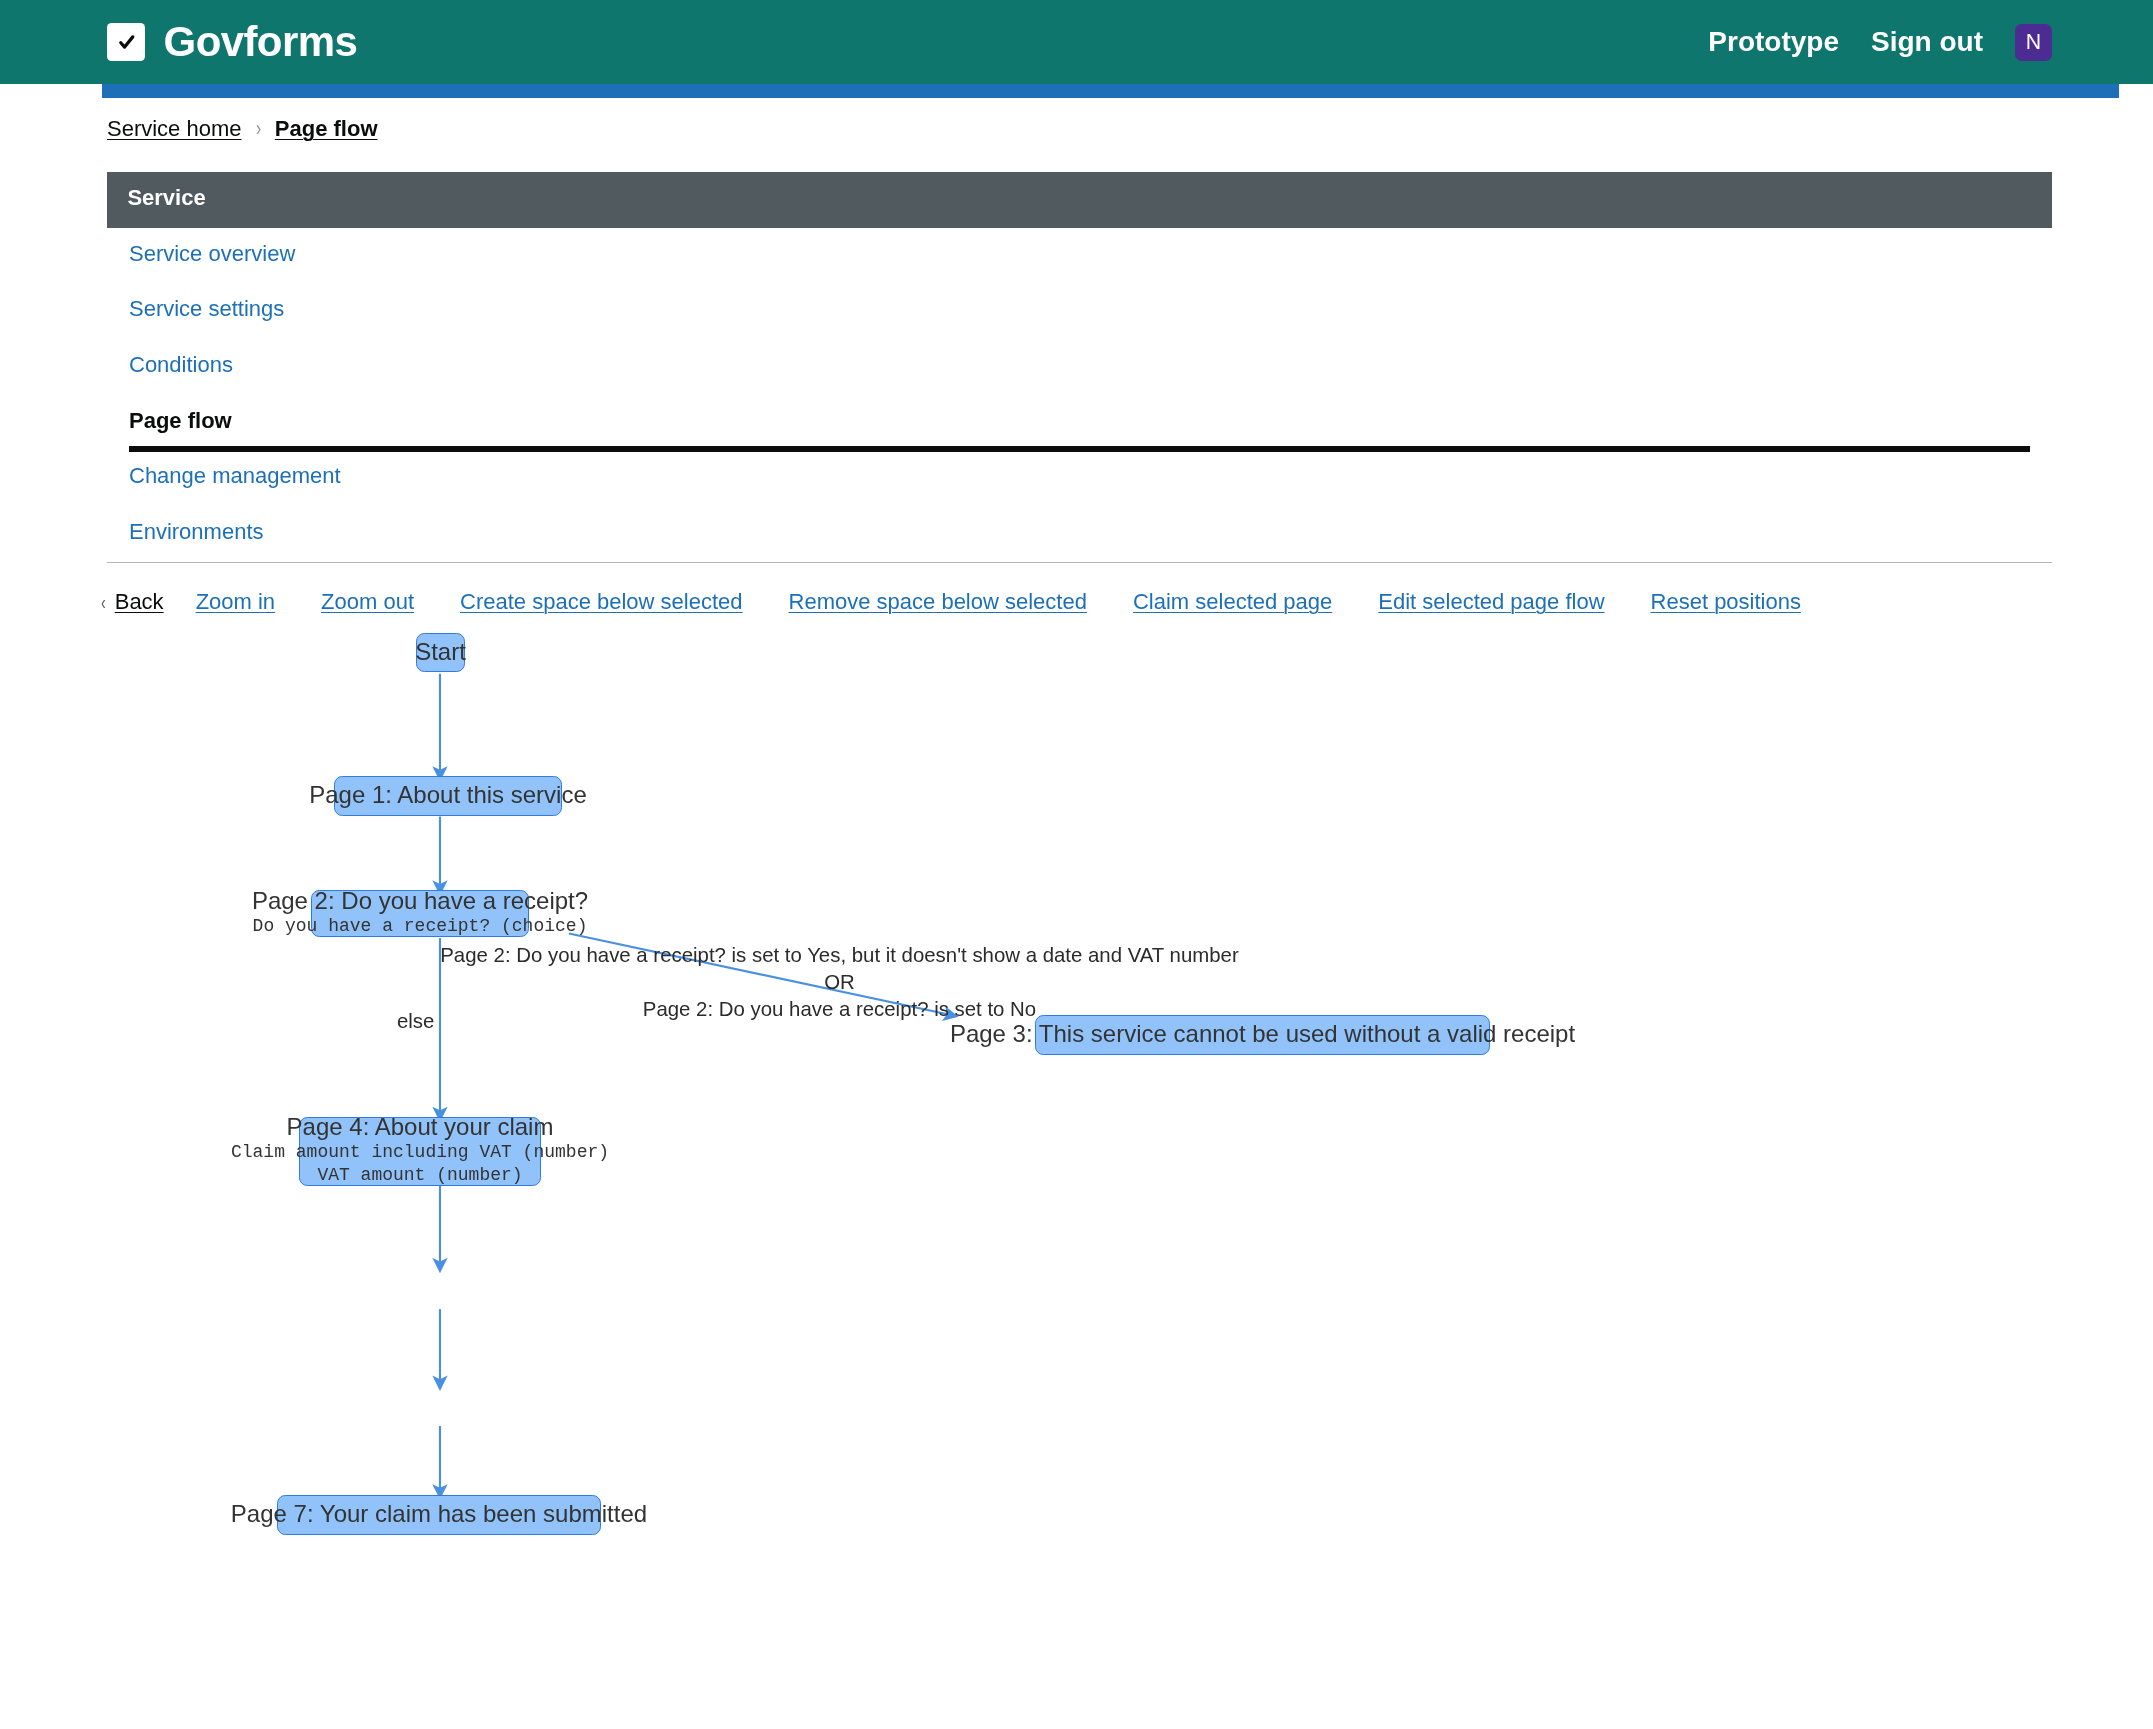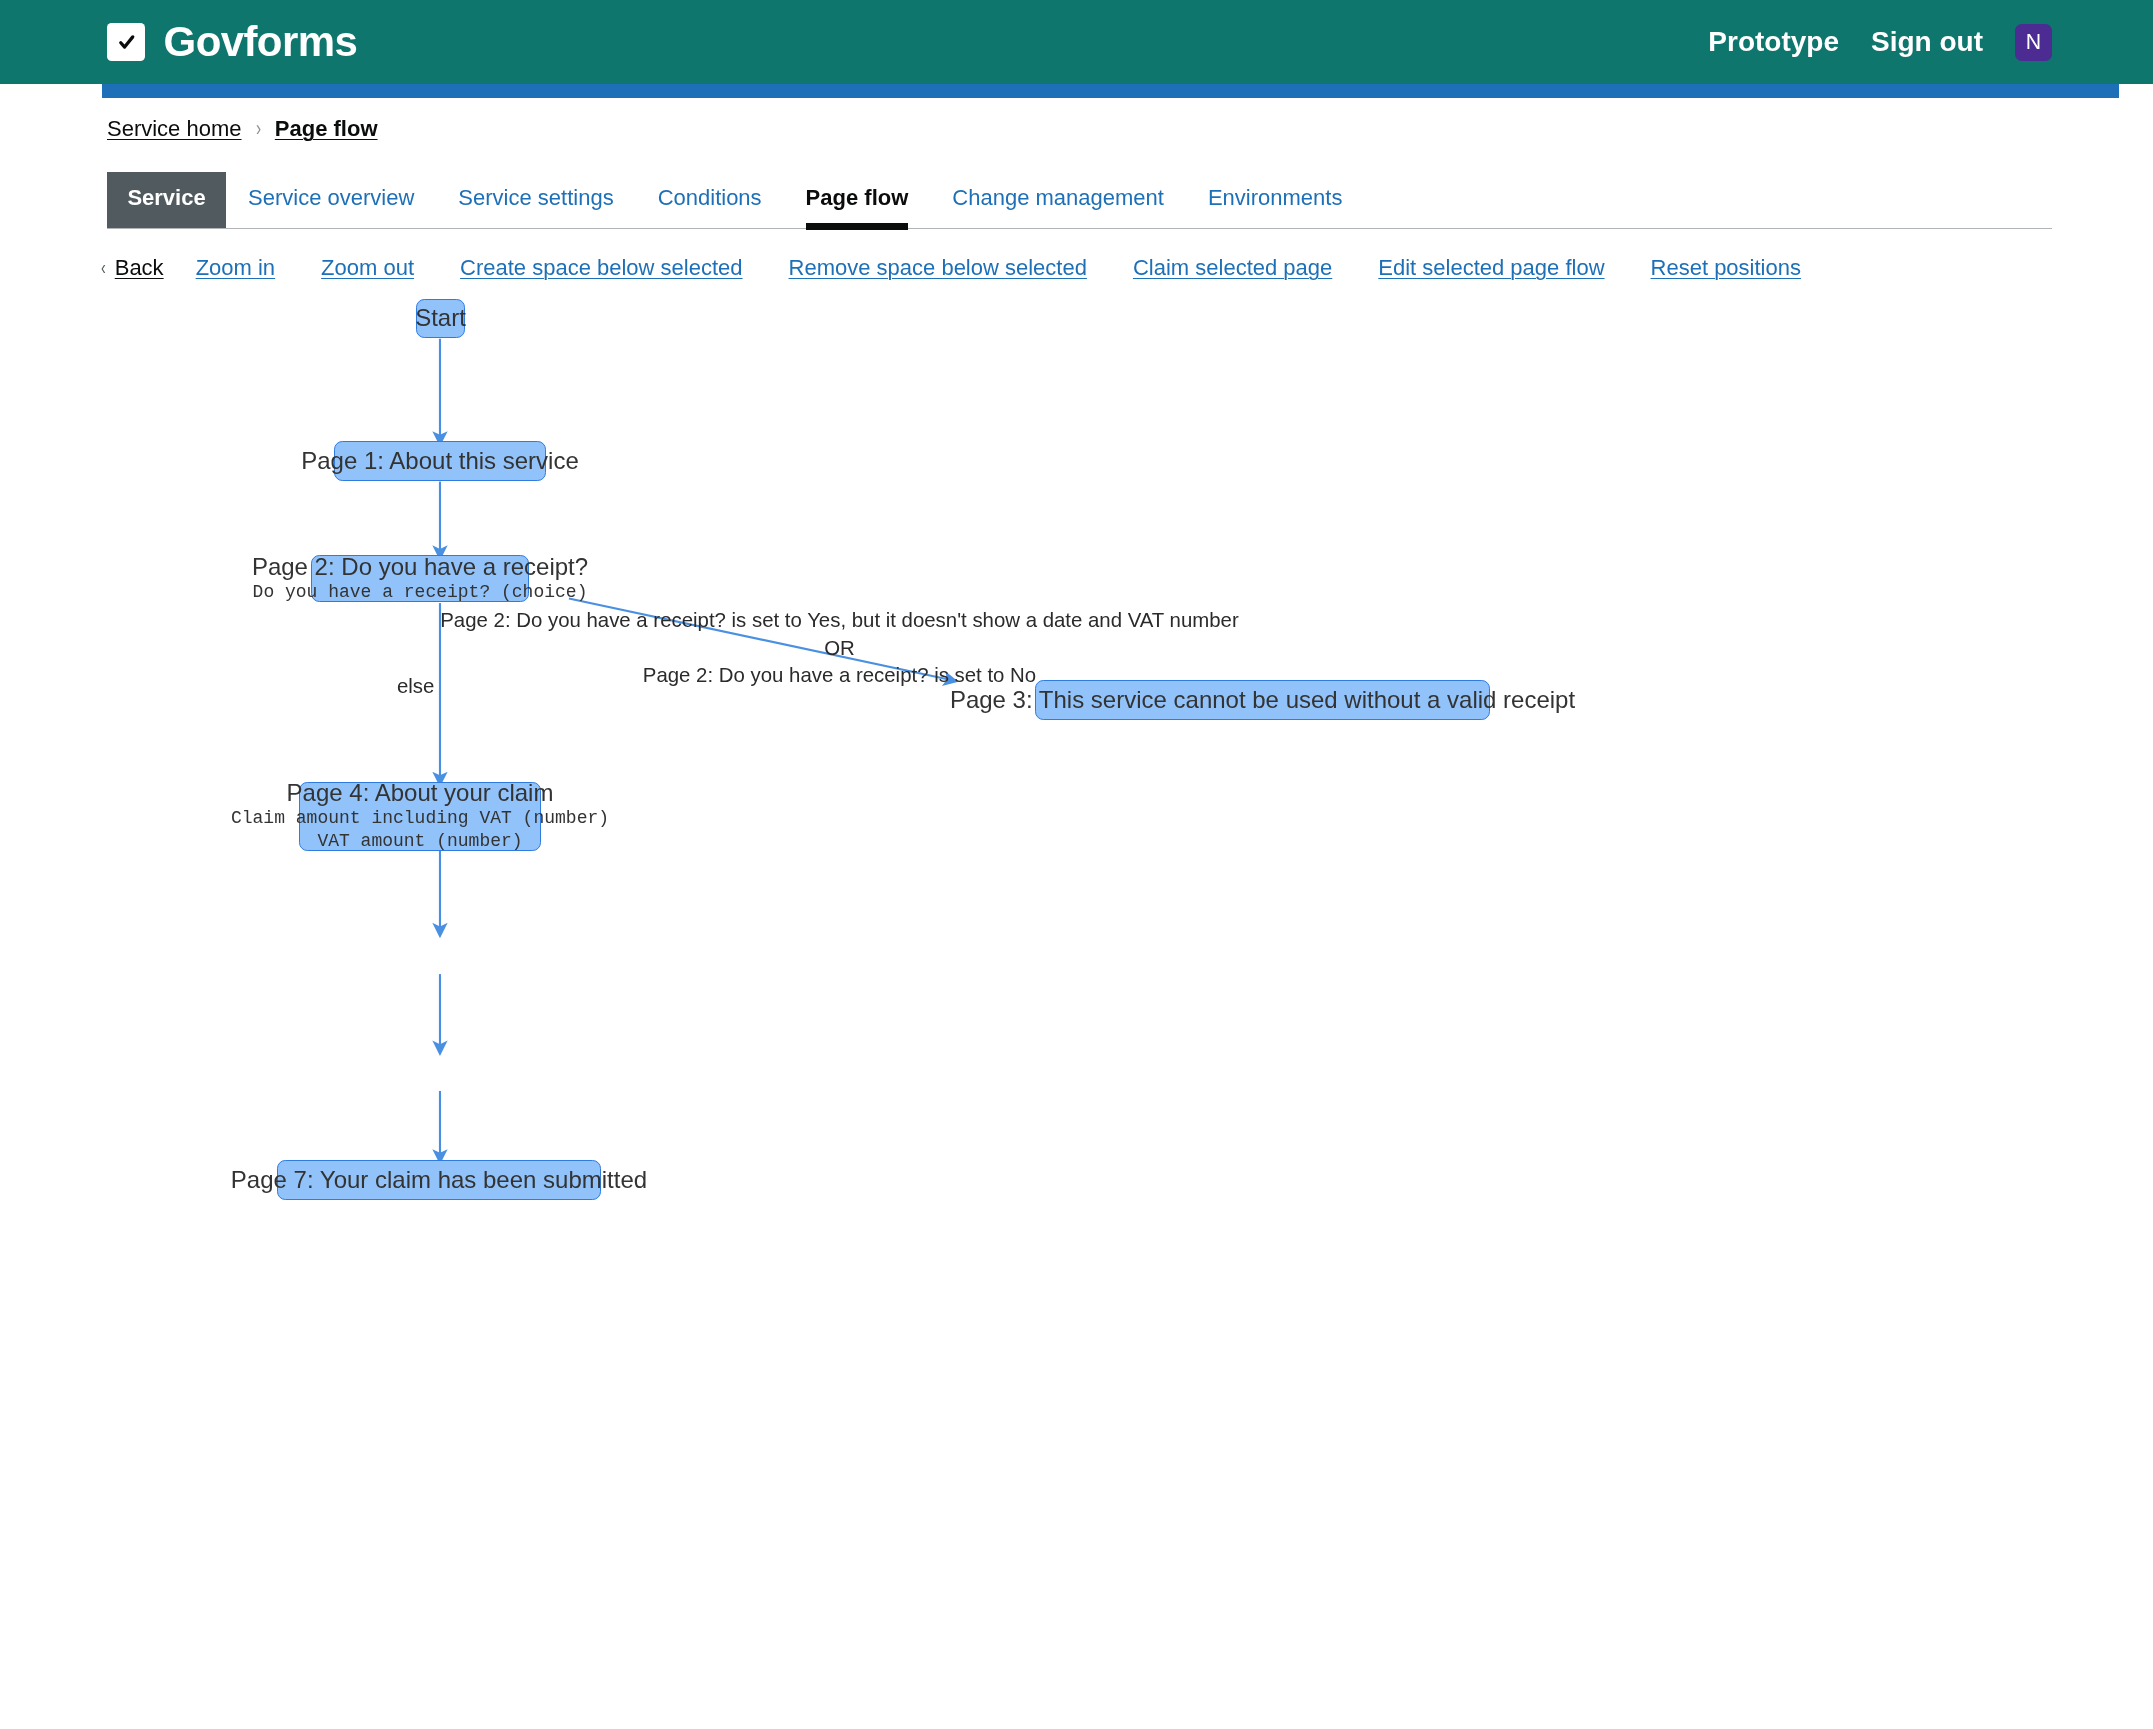--- a/index.html
+++ b/index.html
@@ -94,20 +94,21 @@
     transform: scaleX(0.7);
     display: inline-block;
   }
 
   
   .gf-tabs {
     margin-top: 30px;
     display: flex; align-items: stretch;
     border-bottom: 1.9px solid #b1b4b6;
     position: relative;
+    flex-direction: column;
   }
   .gf-tab {
     font-size: 22px;
     color: #1d70b8;
     text-decoration: none;
     padding: 13px 22px 16.7px;
     white-space: nowrap;
     position: relative;
   }
   .gf-tab.is-badge {
@@ -284,21 +285,21 @@
         <line x1="359" y1="730" x2="359" y2="810"></line>
 
         <line x1="359" y1="856" x2="359" y2="927"></line>
       </g>
     </svg>
 
     <div class="gf-node" style="left:309px; top:1.9px; width:49px; height:39px;">
       <span class="gf-node-title">Start</span>
     </div>
 
-    <div class="gf-node" style="left:227px; top:144px; width:212px; height:40px;">
+    <div class="gf-node" style="left:227px; top:144px; width:228px; height:40px;">
       <span class="gf-node-title">Page 1: About this service</span>
     </div>
 
     <div class="gf-node" style="left:204px; top:258px; width:218px; height:47px; padding-top:0.9px;">
       <span class="gf-node-title">Page 2: Do you have a receipt?</span>
       <span class="gf-node-sub">Do you have a receipt? (choice)</span>
     </div>
 
     <div class="gf-node" style="left:928px; top:383px; width:455px; height:40px;">
       <span class="gf-node-title">Page 3: This service cannot be used without a valid receipt</span>

